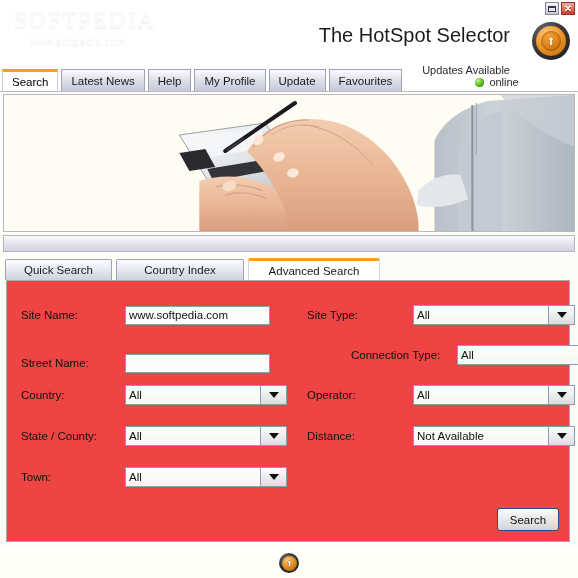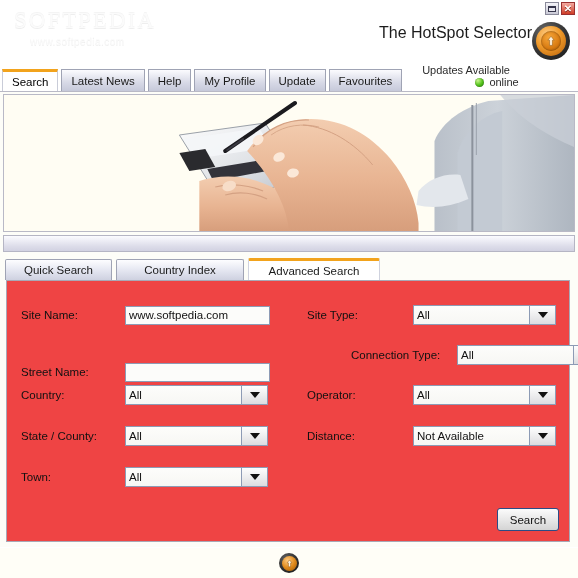--- a/index.html
+++ b/index.html
@@ -91,23 +91,23 @@
     color: #ffffff;
     font-size: 10px;
     font-weight: bold;
     line-height: 10px;
     font-family: "Liberation Sans", sans-serif;
     text-shadow: 0 1px 0 #7d1d10;
   }
 
   .app-title {
     position: absolute;
-    right: 46px;
+    right: 68px;
     top: 24px;
-    font-size: 16px;
+    font-size: 20px;
     color: #1c1c1c;
     font-family: "Liberation Sans", sans-serif;
     white-space: nowrap;
   }
 
   .brand-logo {
     position: absolute;
     right: 8px;
     top: 22px;
     width: 38px;
@@ -289,21 +289,21 @@
     outline: none;
   }
   .text-input.wide { width: 145px; }
 
   .combo {
     display: flex;
     align-items: stretch;
     height: 20px;
   }
   .combo-value {
-    width: 117px;
+    width: 136px;
     border: 1px solid #8d9bb5;
     background: linear-gradient(#fdfdfb, #f7f7f4);
     font-size: 11.5px;
     color: #111111;
     display: flex;
     align-items: center;
     padding: 0 3px;
     box-sizing: border-box;
     white-space: nowrap;
     overflow: hidden;
@@ -521,21 +521,21 @@
   </div>
 
   <div class="form-panel">
     <div class="form-grid">
 
       <div class="field-row col-left" style="left:14px; top:24px;">
         <span class="field-label">Site Name:</span>
         <input class="text-input wide" type="text" value="www.softpedia.com" style="">
       </div>
 
-      <div class="field-row col-left" style="left:14px; top:81px;justify-content:space-between;">
+      <div class="field-row col-left" style="left:14px; top:72px;justify-content:space-between;">
         <span class="field-label">Street Name:</span>
         <input class="text-input wide" type="text" value="" style="">
       </div>
 
       <div class="field-row col-left" style="left:14px; top:104px;">
         <span class="field-label">Country:</span>
         <div class="combo">
           <div class="combo-value">All</div>
           <div class="combo-arrow">
               <span class="caret"></span>

